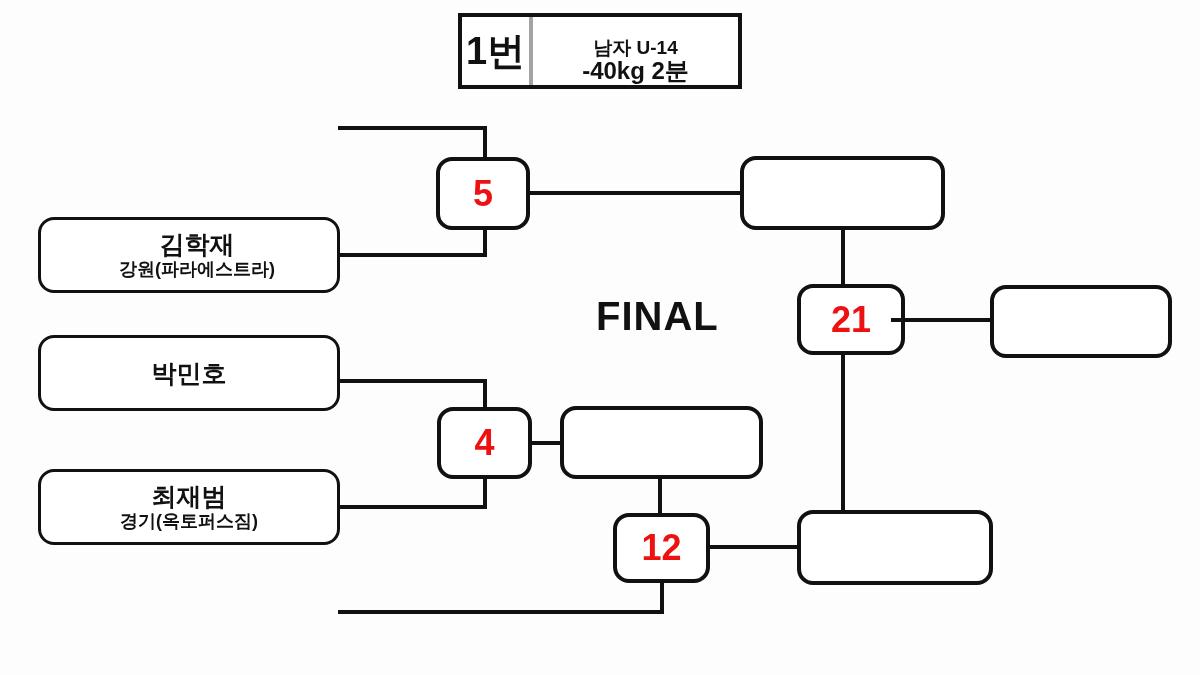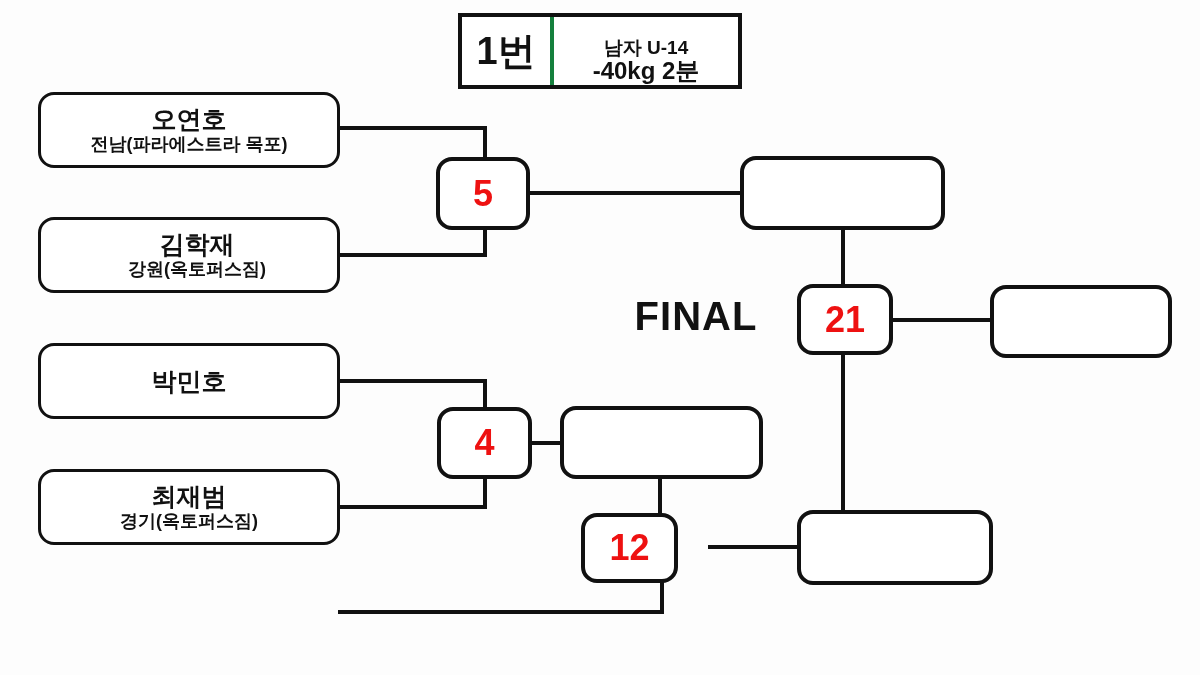--- a/index.html
+++ b/index.html
@@ -21,22 +21,22 @@
   .header {
     position: absolute;
     left: 458px; top: 13px;
     width: 284px; height: 76px;
     border: 4px solid #111;
     box-sizing: border-box;
     display: flex;
     background: #fff;
   }
   .header-num {
-    width: 92px;
-    border-right: 4px solid #15803d;
+    width: 71px;
+    border-right: 4px solid #a3a3a3;
     box-sizing: border-box;
     display: flex;
     align-items: center;
     justify-content: center;
     font-size: 38px;
     font-weight: 700;
   }
   .header-right {
     flex: 1;
     display: flex;
@@ -100,65 +100,60 @@
     background: var(--line, #111);
   }
   .hline { height: 4px; }
   .vline { width: 4px; }
 
   
   .final-label {
     position: absolute;
     left: 596px; top: 294px;
     width: 200px;
-    text-align: center;
     font-size: 40px;
     font-weight: 700;
     letter-spacing: 1px;
   }
 </style>
 </head>
 <body>
 
 <div class="stage" style="--red: #ee1111; --line: #111111; background: rgb(253, 253, 253);">
 
   <div class="header">
     <div class="header-num">1번</div>
     <div class="header-right">
       <div class="header-cat">남자 U-14</div>
       <div class="header-weight">-40kg 2분</div>
     </div>
   </div>
 
-  <div class="pbox" style="top:92px;">
-    <div class="pname">오연호</div>
-    <div class="pteam">전남(파라에스트라 목포)</div>
-  </div>
   <div class="pbox" style="top:217px;padding-left:16px;">
     <div class="pname">김학재</div>
-    <div class="pteam">강원(옥토퍼스짐)</div>
+    <div class="pteam">강원(파라에스트라)</div>
   </div>
-  <div class="pbox" style="top:343px;border-radius:16px;">
+  <div class="pbox" style="top:335px;border-radius:16px;">
     <div class="pname">박민호</div>
   </div>
   <div class="pbox" style="top:469px;">
     <div class="pname">최재범</div>
     <div class="pteam">경기(옥토퍼스짐)</div>
   </div>
 
   <div class="mbox" style="left:436px; top:157px; width:94px; height:73px;">
     <span class="mnum">5</span>
   </div>
   <div class="mbox" style="left:437px; top:407px; width:95px; height:72px;">
     <span class="mnum">4</span>
   </div>
-  <div class="mbox" style="left:581px; top:513px; width:97px; height:70px;">
+  <div class="mbox" style="left:613px; top:513px; width:97px; height:70px;">
     <span class="mnum">12</span>
   </div>
-  <div class="mbox" style="left:797px; top:284px; width:96px; height:71px;">
+  <div class="mbox" style="left:797px; top:284px; width:108px; height:71px;">
     <span class="mnum">21</span>
   </div>
 
   <div class="wbox" style="left:740px; top:156px; width:205px; height:74px;"></div>
   <div class="wbox" style="left:560px; top:406px; width:203px; height:73px;"></div>
   <div class="wbox" style="left:797px; top:510px; width:196px; height:75px;"></div>
   <div class="wbox" style="left:990px; top:285px; width:182px; height:73px;"></div>
 
   <div class="final-label">FINAL</div>
 

